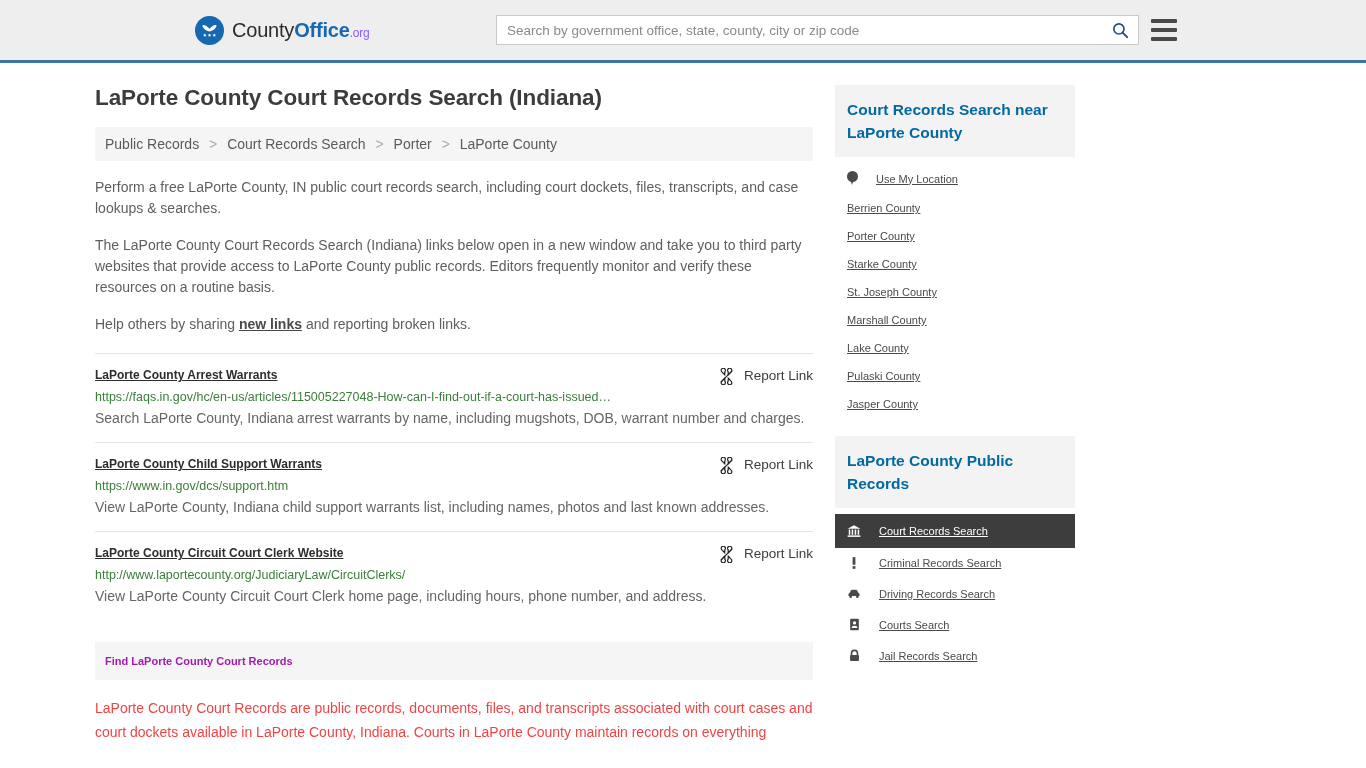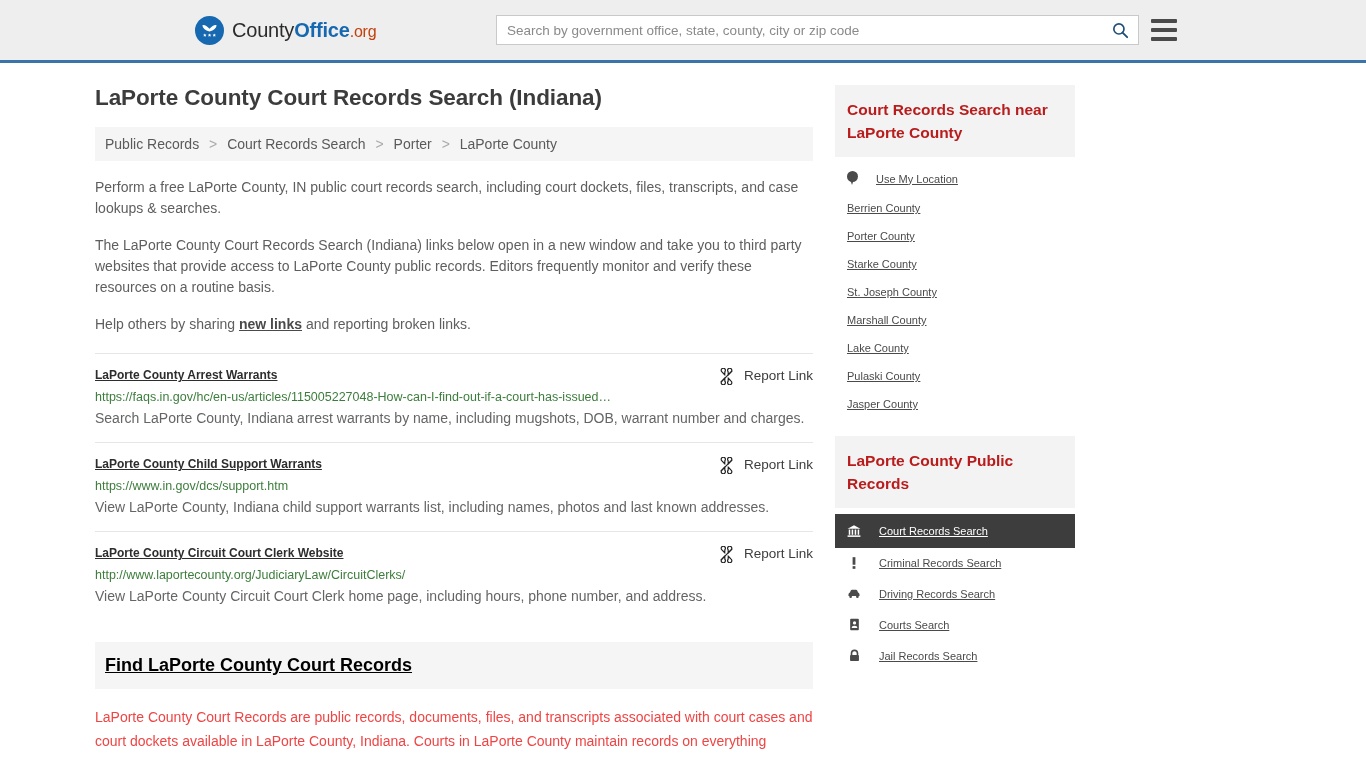--- a/index.html
+++ b/index.html
@@ -36,21 +36,21 @@
     align-items: center; justify-content: center;
     flex: none;
   }
   .brand-text {
     font-size: 20px;
     color: #2b2b2b;
     letter-spacing: -0.2px;
     white-space: nowrap;
   }
   .brand-text .bold { font-weight: bold; color: #1668b0; }
-  .brand-text .tld { color: #c2410c; font-size: 16px; }
+  .brand-text .tld { color: #8b5cf6; font-size: 12px; }
 
   .search-wrap {
     position: absolute;
     left: 496px;
     width: 643px;
     height: 30px;
     background: #fff;
     border: 1px solid #c9c9c9;
     display: flex;
     align-items: center;
@@ -172,41 +172,40 @@
   .result-desc {
     font-size: 14px;
     line-height: 24px;
     color: #656565;
     margin-top: 2px;
   }
 
   .section-head {
     background: #f5f5f5;
     padding: 13px 10px;
-    font-size: 18px;
+    font-size: 11px;
     font-weight: bold;
-    color: #000000;
+    color: #a21caf;
     margin-top: 22px;
-    text-decoration: underline;
   }
   .section-body p {
     font-size: 14px;
     line-height: 24px;
     color: #ef4444;
     margin: 16px 0 0 0;
   }
 
   
   .side-box { margin-bottom: 18px; }
   .side-title {
     background: #f3f3f3;
     padding: 13px 12px;
     font-size: 15.5px;
     font-weight: bold;
-    color: #b91c1c;
+    color: #0369a1;
     line-height: 23px;
   }
   .side-list { padding-top: 6px; }
   .side-item {
     display: flex;
     align-items: center;
     gap: 18px;
     padding: 8px 12px;
     font-size: 11px;
   }

